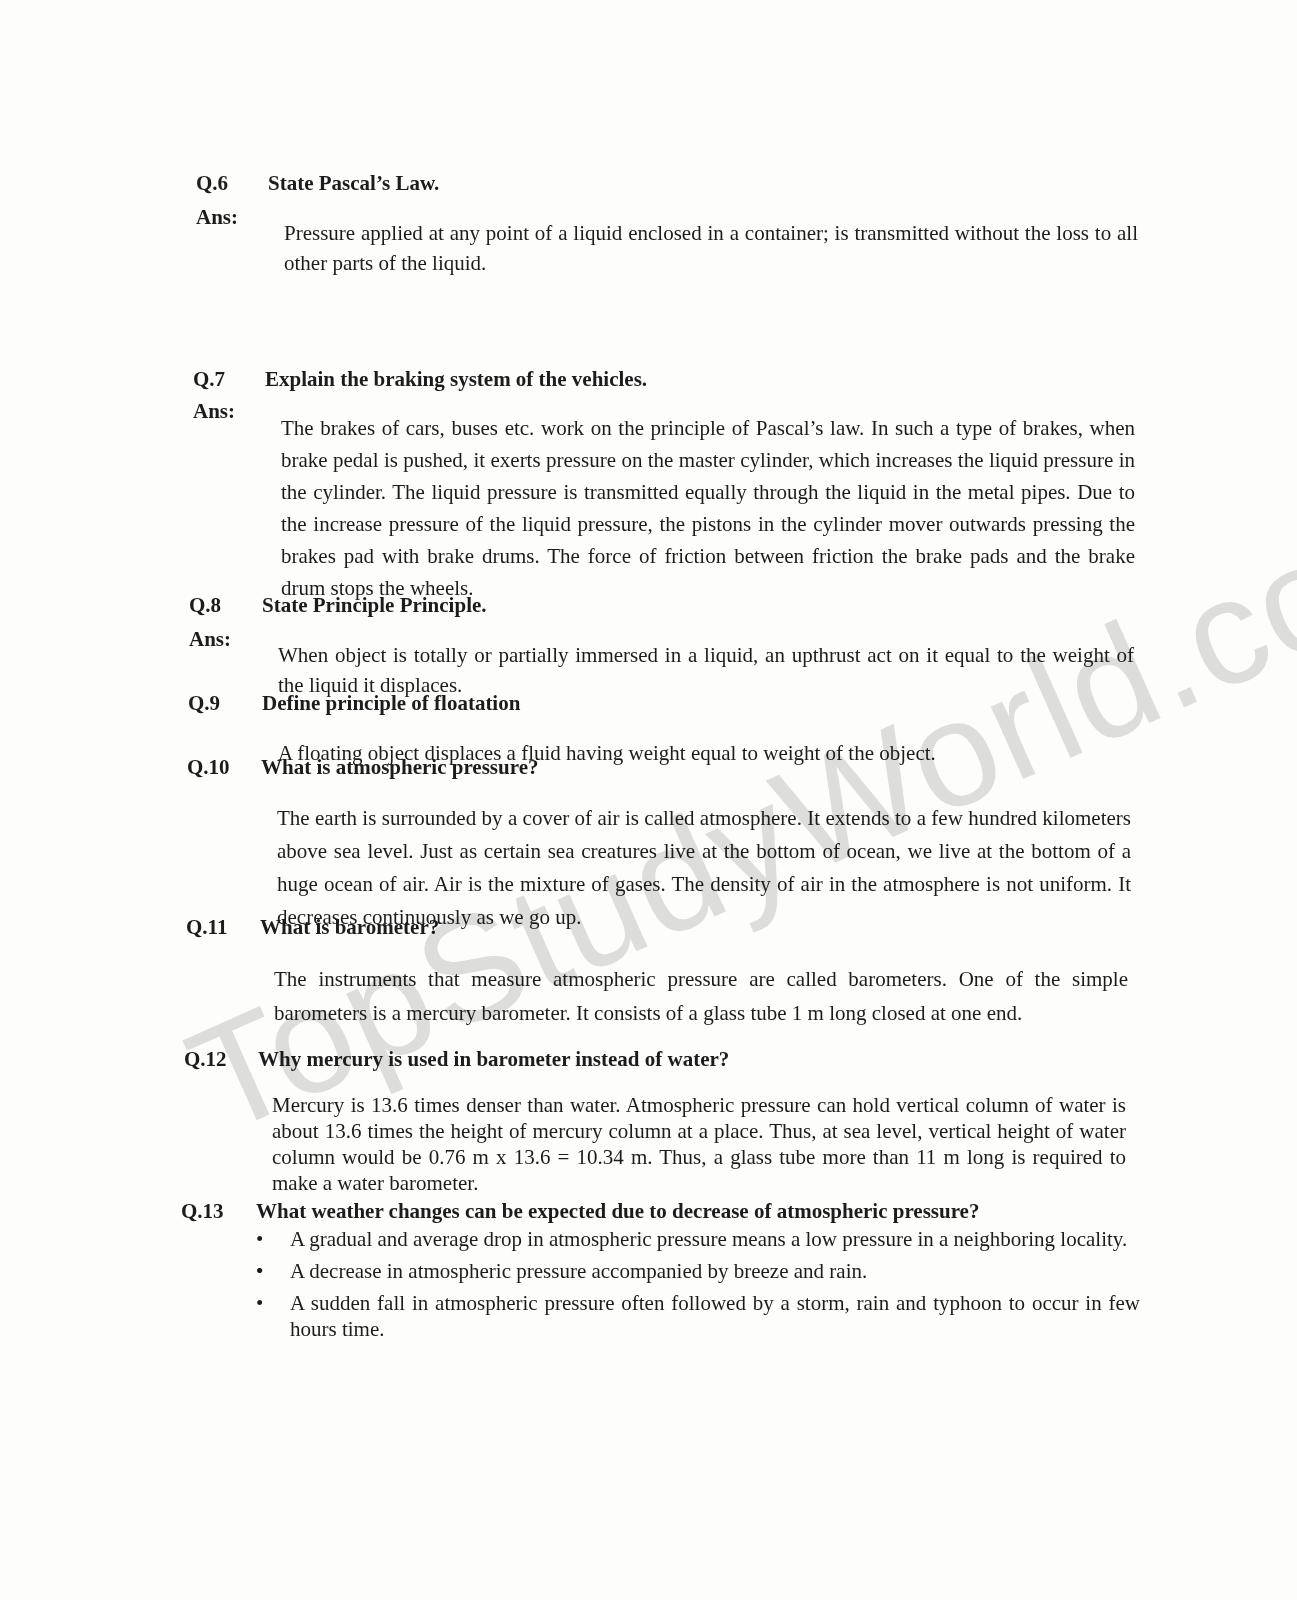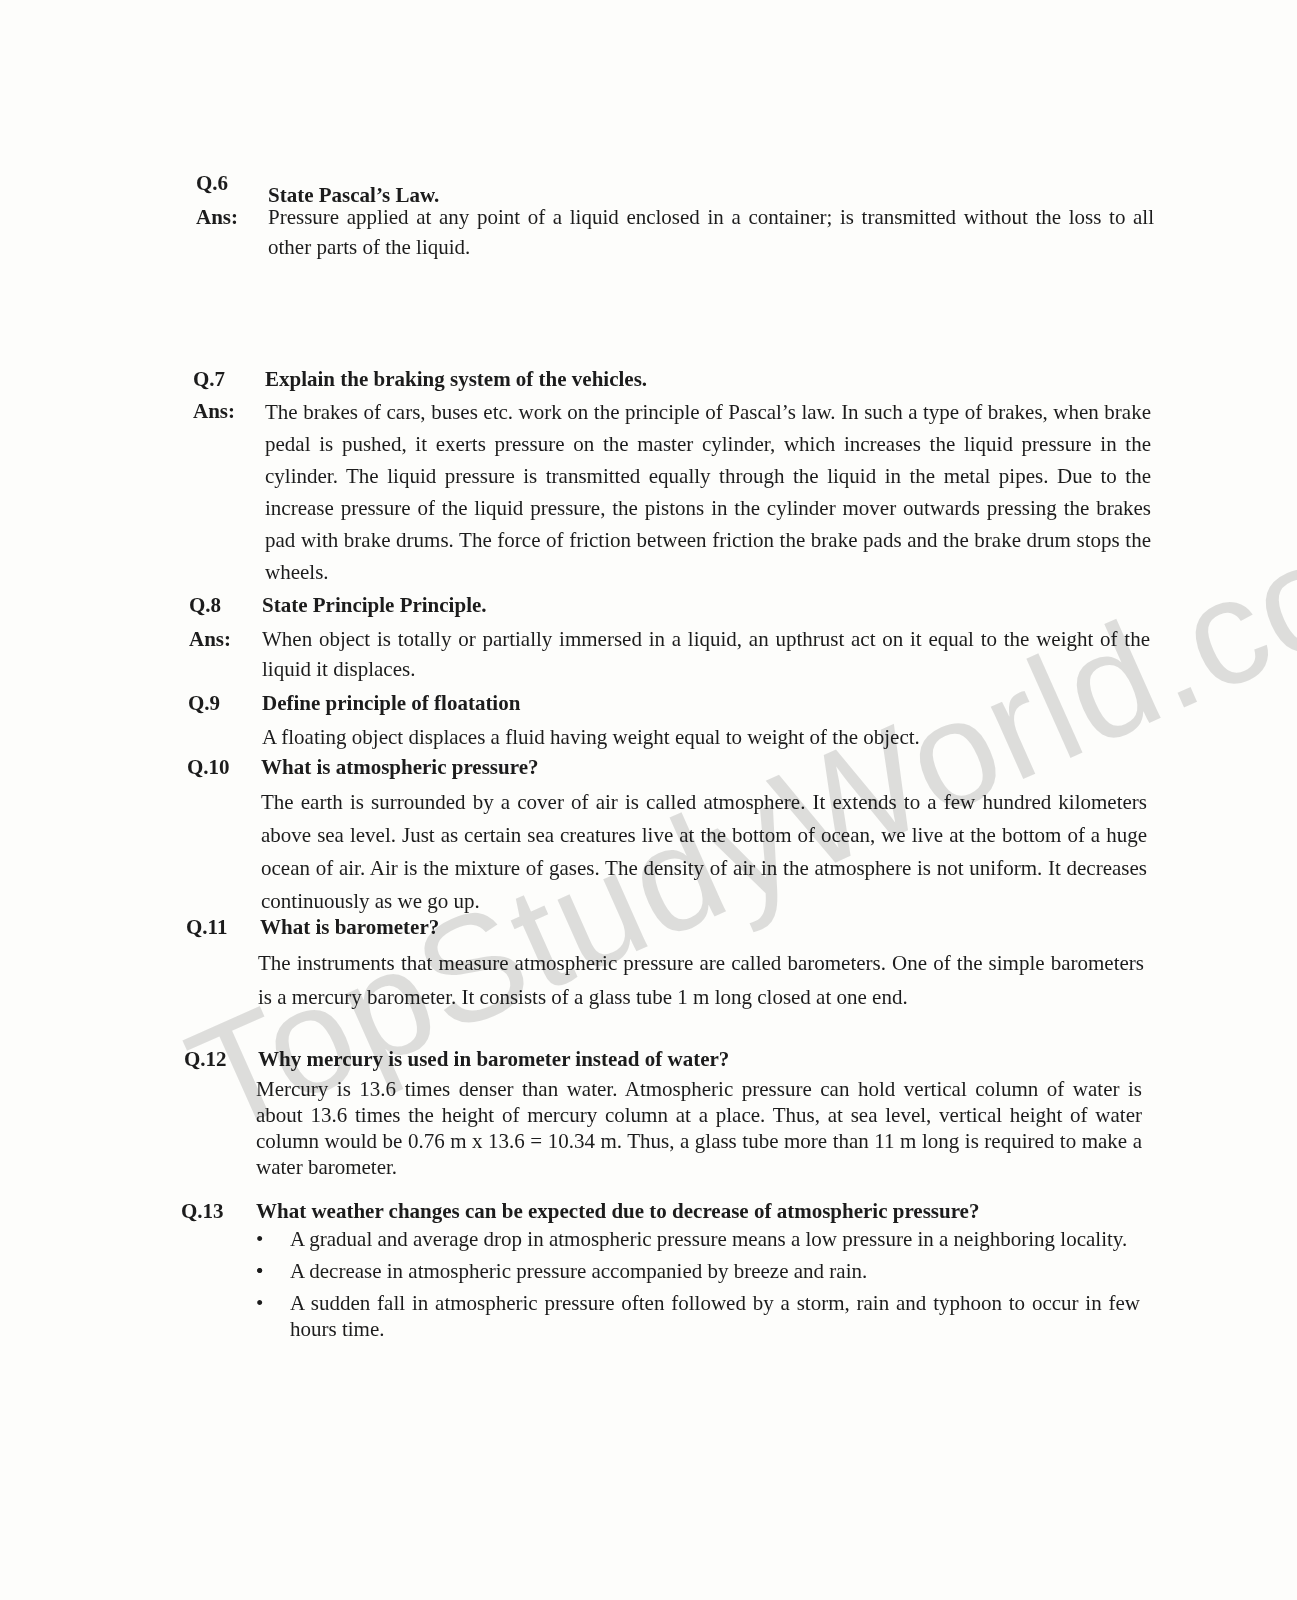--- a/index.html
+++ b/index.html
@@ -11,35 +11,35 @@
     position:absolute; left:150px; top:620px; font-family:"Liberation Sans", sans-serif;
     font-size:150px; color:#000; opacity:0.12; transform:rotate(-24deg); transform-origin:left top;
     white-space:nowrap; letter-spacing:2px; pointer-events:none; top:1000px;
   }
   .page { position:absolute; left:0; top:0; width:1297px; }
   .q { position:absolute; font-size:21px; line-height:30px; }
   .q .num { position:absolute; left:0; font-weight:bold; }
   .q .title { position:absolute; font-weight:bold; white-space:nowrap; }
   .q .ans-label { position:absolute; left:0; font-weight:bold;text-align:center; }
   .q .body { position:absolute; text-align:justify; }
-  .body p { margin:0; text-align:justify; text-align-last:left; }
+  .body p { margin:16px; text-align:justify; text-align-last:left; }
   ul.bullets { margin:0; padding:0; list-style:none; }
   ul.bullets li { position:relative; padding-left:34px; text-align:justify; text-align-last:left; line-height:26px; margin-bottom:6px; }
   ul.bullets li .dot { position:absolute; left:0; top:0; }
 </style>
 </head>
 <body>
 
 <div class="watermark" style="left:165px; top:1010px;">TopStudyWorld.com</div>
 
 <div class="page">
 
   <div class="q" style="left:196px; top:168px; width:960px;">
     <span class="num" style="top:0;">Q.6</span>
-    <span class="title" style="left:72px; top:12px;">State Pascal’s Law.</span>
+    <span class="title" style="left:72px; top:0;">State Pascal’s Law.</span>
     <span class="ans-label" style="top:34px;">Ans:</span>
     <div class="body" style="left:72px; top:34px; width:886px;">
       <p>Pressure applied at any point of a liquid enclosed in a container; is transmitted without the loss to all other parts of the liquid.</p>
     </div>
   </div>
 
   <div class="q" style="left:193px; top:364px; width:960px;">
     <span class="num" style="top:0;">Q.7</span>
     <span class="title" style="left:72px; top:0;">Explain the braking system of the vehicles.</span>
     <span class="ans-label" style="top:32px;">Ans:</span>

